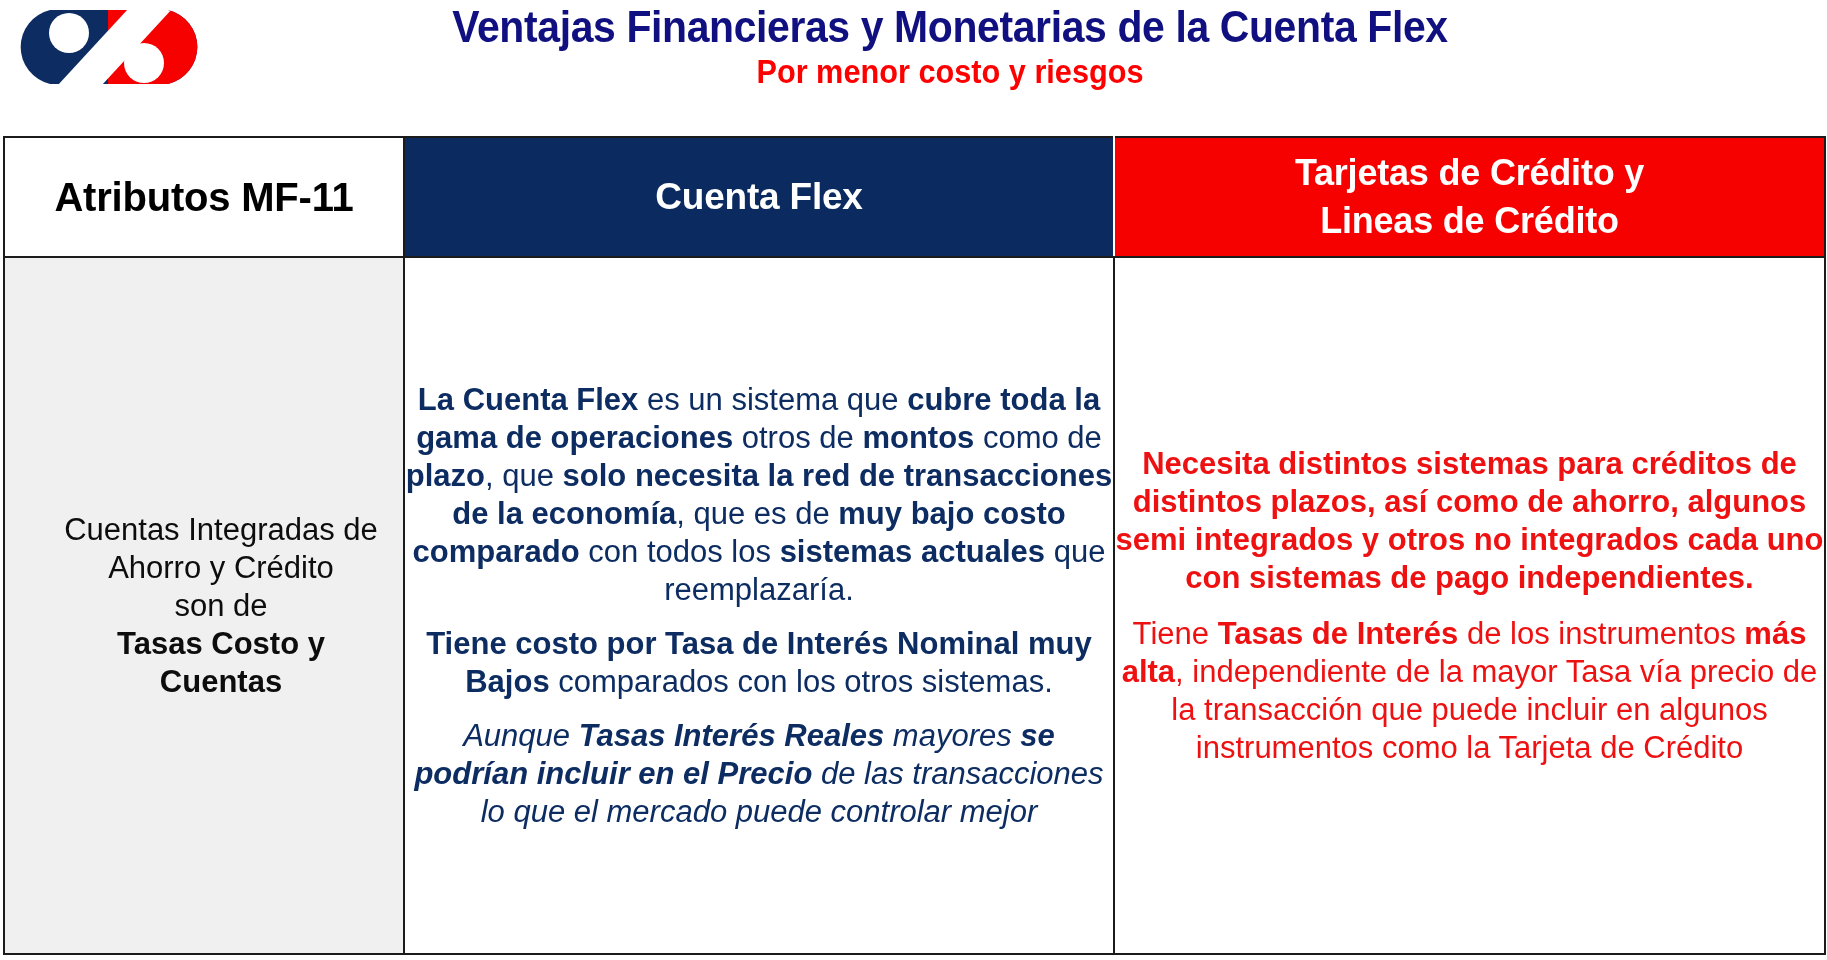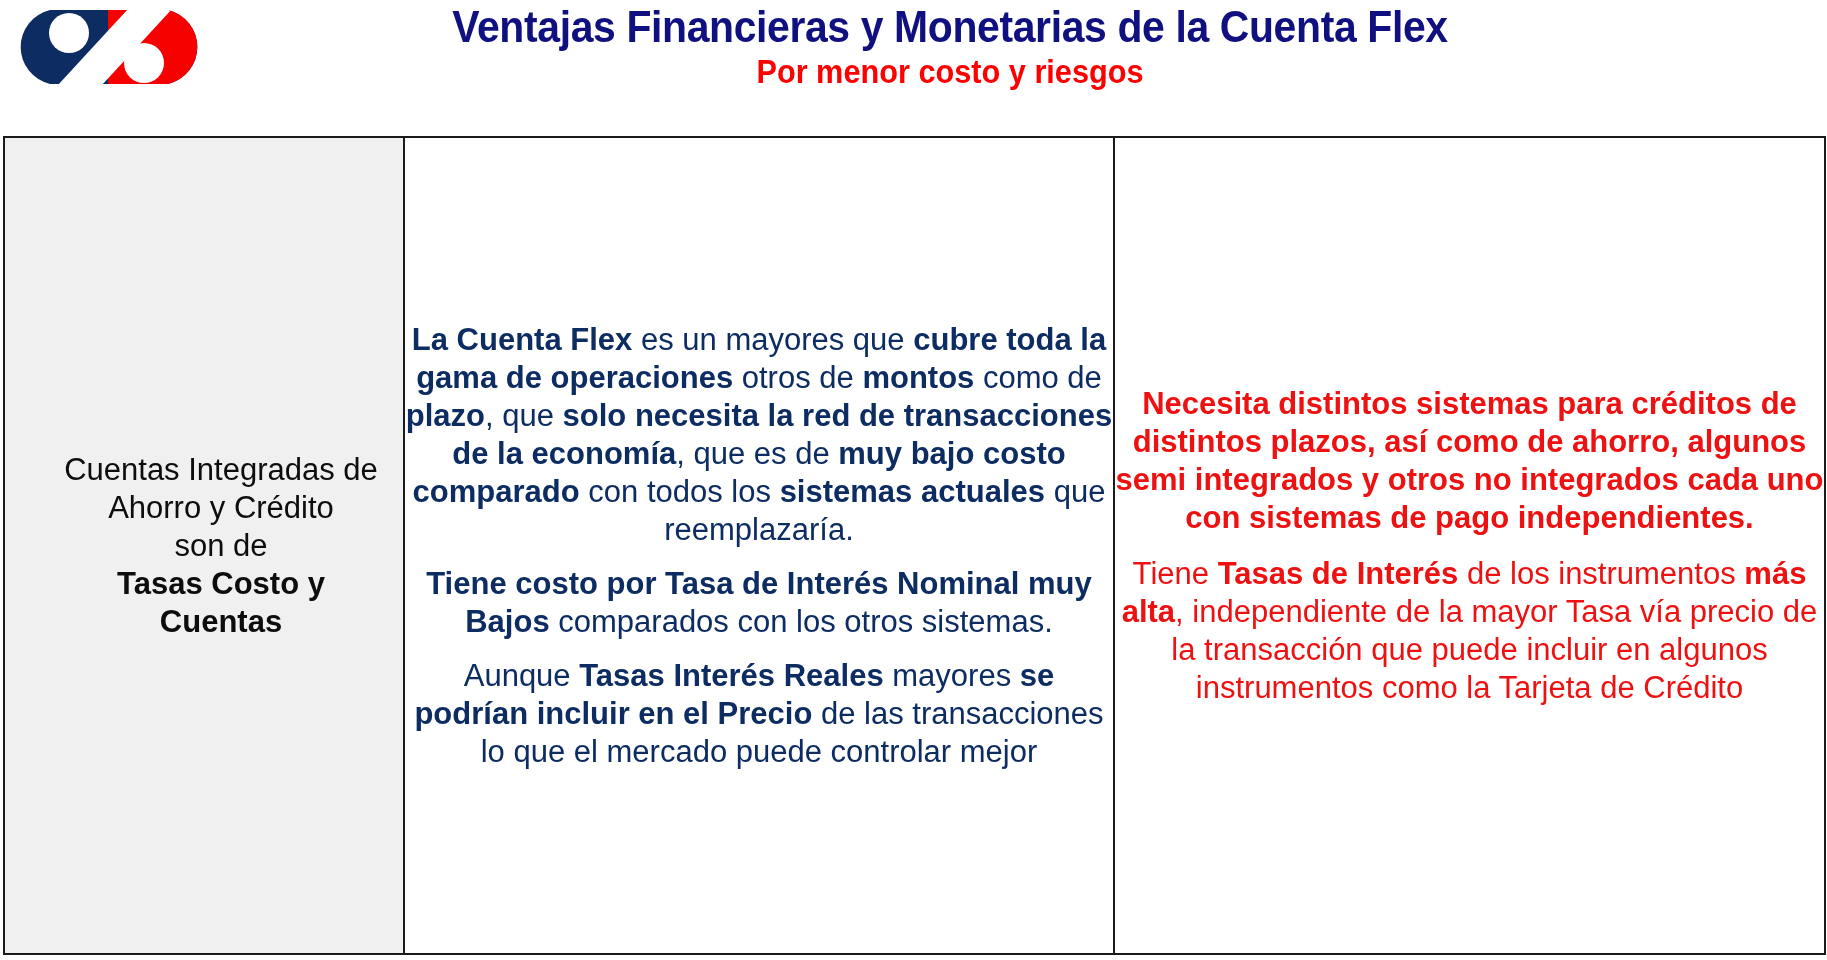--- a/index.html
+++ b/index.html
@@ -149,21 +149,21 @@
     border-left: none;
     text-align: center;
     padding: 6px 18px;
     color: #0d2d62;
   }
   .body-flex p {
     margin: 0 0 16px 0;
     font-size: 31px;
     line-height: 38px;
   }
-  .body-flex p:last-child { margin-bottom: 0; }
+  .body-flex p:last-child { margin-bottom: 0; font-style: italic; }
   .body-flex b { font-weight: bold; }
 
   .body-cards {
     background: #ffffff;
     border: 2px solid #1b1b1b;
     border-left: none;
     text-align: center;
     padding: 6px 18px;
     color: #ee1111;
   }
@@ -205,35 +205,49 @@
   </div>
 </div>
 
 <table id="comparison-table">
   <colgroup>
     <col class="col-attr">
       <col class="col-flex">
       <col class="col-cards">
   </colgroup>
   <tbody>
+    <tr class="hdr-row">
+      <td class="hdr-attr">
+        <div class="txt">Atributos MF-11</div>
+      </td>
+      <td class="hdr-flex">
+        <div class="txt">Cuenta Flex</div>
+      </td>
+      <td class="hdr-cards">
+        <div class="txt">
+          <span class="nowrapline">Tarjetas de Crédito y</span>
+          <span class="nowrapline">Lineas de Crédito</span>
+        </div>
+      </td>
+    </tr>
 
     <tr>
       <td class="body-attr">
         <div class="txt">
           <span class="nowrapline">Cuentas Integradas de</span>
           <span class="nowrapline">Ahorro y Crédito</span>
           <span class="nowrapline">son de</span>
           <b class="nowrapline">Tasas Costo y</b>
           <b class="nowrapline">Cuentas</b>
         </div>
       </td>
 
       <td class="body-flex">
         <div>
-            <p><b>La Cuenta Flex</b><span> es un mayores que </span><b>cubre toda la gama de operaciones</b><span> otros de </span><b>montos</b><span> como de </span><b>plazo</b><span>, que </span><b>solo necesita la red de transacciones de la economía</b><span>, que es de </span><b>muy bajo costo comparado</b><span> con todos los </span><b>sistemas actuales</b><span> que reemplazaría.</span></p>
+            <p><b>La Cuenta Flex</b><span> es un sistema que </span><b>cubre toda la gama de operaciones</b><span> otros de </span><b>montos</b><span> como de </span><b>plazo</b><span>, que </span><b>solo necesita la red de transacciones de la economía</b><span>, que es de </span><b>muy bajo costo comparado</b><span> con todos los </span><b>sistemas actuales</b><span> que reemplazaría.</span></p>
             <p><b>Tiene costo por Tasa de Interés Nominal muy Bajos</b><span> comparados con los otros sistemas.</span></p>
             <p><span>Aunque </span><b>Tasas Interés Reales</b><span> mayores </span><b>se podrían incluir en el Precio</b><span> de las transacciones lo que el mercado puede controlar mejor</span></p>
           </div>
       </td>
 
       <td class="body-cards">
         <div>
             <p><b>Necesita distintos sistemas para créditos de distintos plazos, así como de ahorro, algunos semi integrados y otros no integrados cada uno con sistemas de pago independientes.</b></p>
             <p><span>Tiene </span><b>Tasas de Interés</b><span> de los instrumentos </span><b>más alta</b><span>, independiente de la mayor Tasa vía precio de la transacción que puede incluir en algunos instrumentos como la Tarjeta de Crédito</span></p>
           </div>

